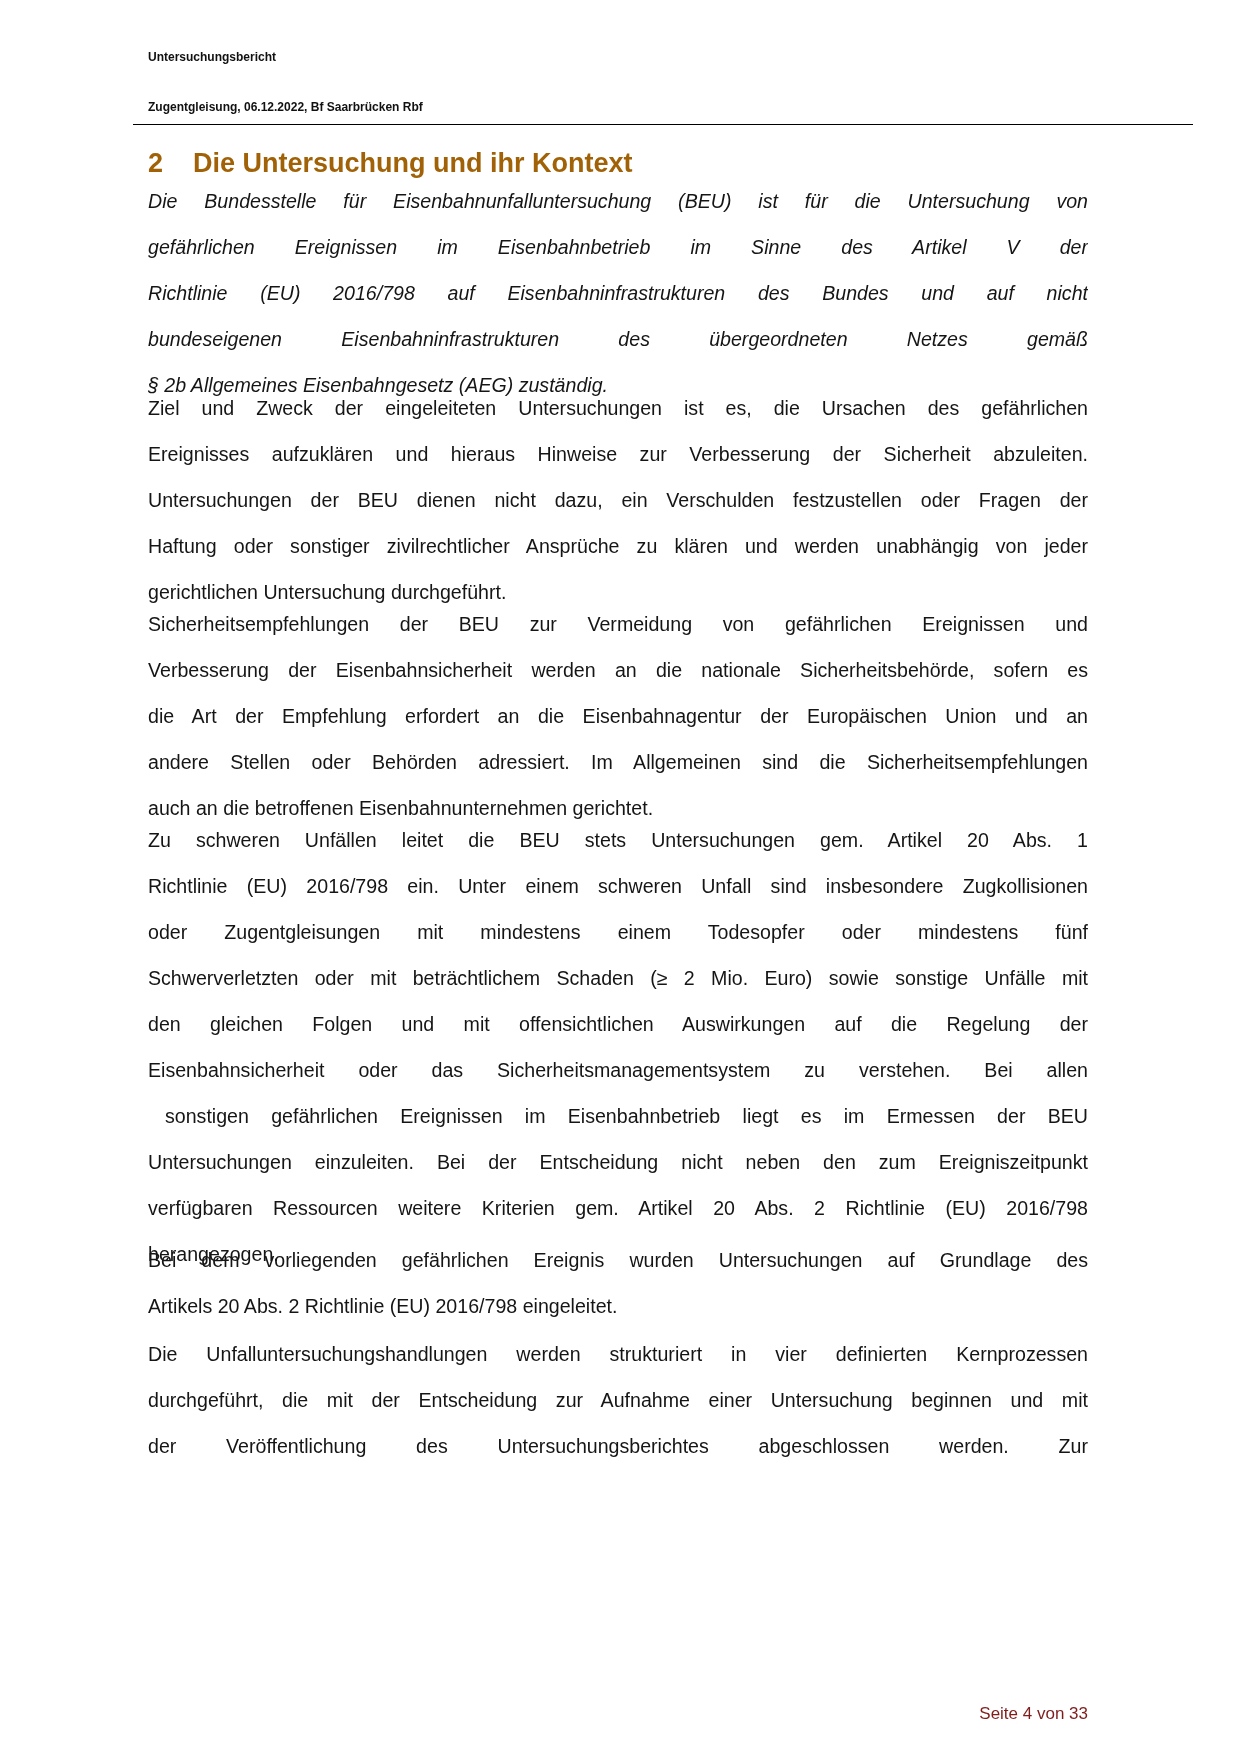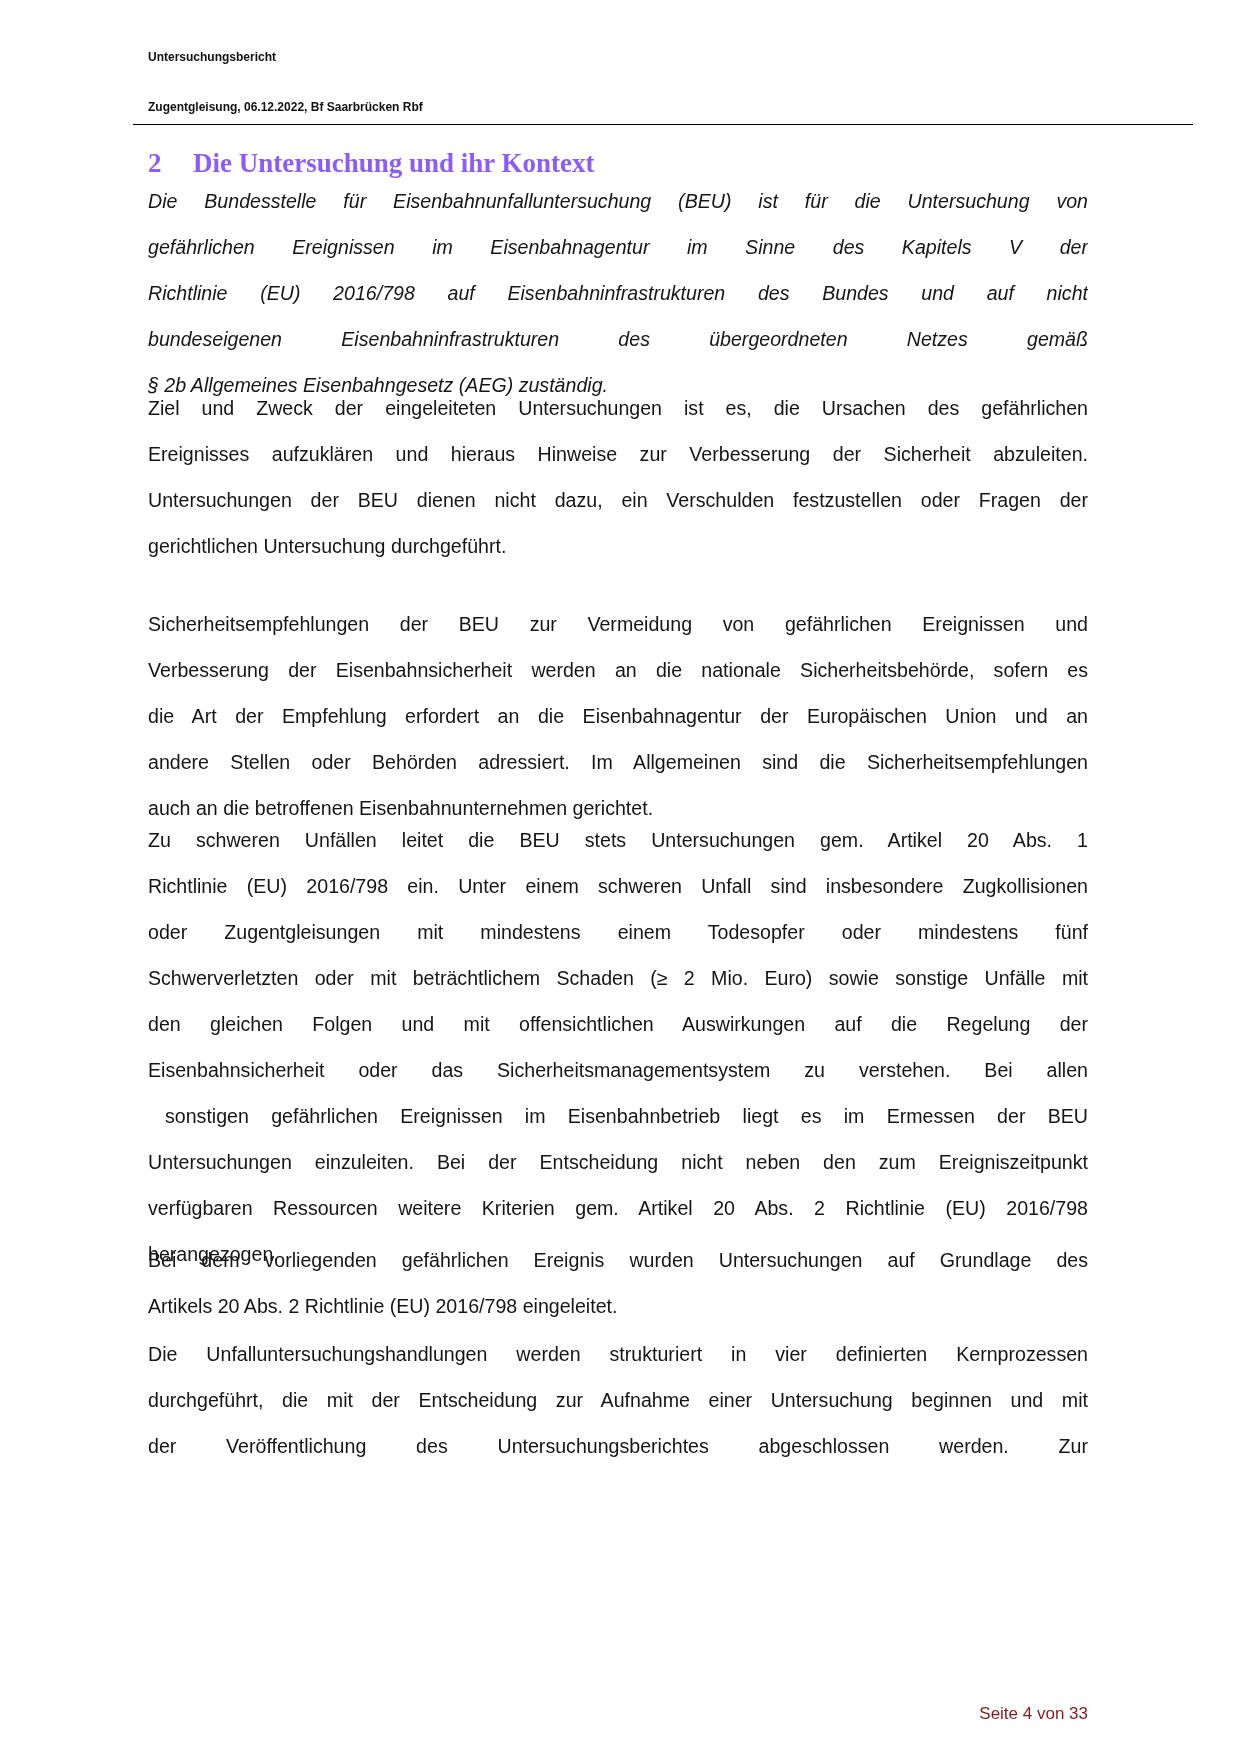--- a/index.html
+++ b/index.html
@@ -1,21 +1,21 @@
 <!DOCTYPE html>
 <html><head>
 <meta charset="utf-8">
 <style>
   html, body { margin: 0; padding: 0; background: #ffffff; }
   body { width: 1241px; height: 1755px; position: relative; overflow: hidden; color: #111; }
   .hdr { position: absolute; left: 148px; font-family: "Liberation Sans", sans-serif; font-weight: bold; font-size: 12px; color: #111; }
   .hdr1 { top: 50px; }
   .hdr2 { top: 100px; }
   .rule { position: absolute; left: 133px; width: 1060px; top: 124px; height: 0; border-top: 1.6px solid #000; }
-  .h1 { position: absolute; left: 148px; top: 148px; font-family: Liberation Serif, serif; font-weight: bold; font-size: 27px; color: #8b5cf6; white-space: nowrap; }
+  .h1 { position: absolute; left: 148px; top: 148px; font-family: Liberation Sans, sans-serif; font-weight: bold; font-size: 27px; color: #a16207; white-space: nowrap; }
   .h1 .num { display: inline-block; width: 45px; }
   .body { position: absolute; left: 148px; width: 940px; font-family: "Liberation Sans", sans-serif; font-size: 19.6px; color: #151515; }
   .para { position: absolute; left: 0; width: 940px; }
   .line { display: block; height: 46px; line-height: 46px; text-align: justify; text-align-last: justify; white-space: nowrap; overflow: visible; }
   .line.last { text-align-last: left; }
   .footer { position: absolute; top: 1704px; right: 153px; font-family: "Liberation Sans", sans-serif; font-size: 17px; color: #7f1d1d; }
 </style>
 </head>
 <body>
 
@@ -23,29 +23,30 @@
 <div class="hdr hdr2">Zugentgleisung, 06.12.2022, Bf Saarbrücken Rbf</div>
 <div class="rule"></div>
 
 <div class="h1">
   <span class="num">2</span><span>Die Untersuchung und ihr Kontext</span>
 </div>
 
 <div class="body" style="top:0;">
   <div class="para" style="top:178px;font-style:italic;">
       <div class="line" style="white-space: normal; overflow: hidden;">Die Bundesstelle für Eisenbahnunfalluntersuchung (BEU) ist für die Untersuchung von</div>
-      <div class="line" style="white-space: normal; overflow: hidden;">gefährlichen Ereignissen im Eisenbahnagentur im Sinne des Kapitels V der</div>
+      <div class="line" style="white-space: normal; overflow: hidden;">gefährlichen Ereignissen im Eisenbahnbetrieb im Sinne des Artikel V der</div>
       <div class="line" style="white-space: normal; overflow: hidden;">Richtlinie (EU) 2016/798 auf Eisenbahninfrastrukturen des Bundes und auf nicht</div>
       <div class="line" style="white-space: normal; overflow: hidden;">bundeseigenen Eisenbahninfrastrukturen des übergeordneten Netzes gemäß</div>
       <div class="line last" style="white-space: normal; overflow: hidden;">§ 2b Allgemeines Eisenbahngesetz (AEG) zuständig.</div>
     </div>
   <div class="para" style="top:385px;">
       <div class="line" style="white-space: normal; overflow: hidden;">Ziel und Zweck der eingeleiteten Untersuchungen ist es, die Ursachen des gefährlichen</div>
       <div class="line" style="white-space: normal; overflow: hidden;">Ereignisses aufzuklären und hieraus Hinweise zur Verbesserung der Sicherheit abzuleiten.</div>
       <div class="line" style="white-space: normal; overflow: hidden;">Untersuchungen der BEU dienen nicht dazu, ein Verschulden festzustellen oder Fragen der</div>
+      <div class="line" style="white-space: normal; overflow: hidden;">Haftung oder sonstiger zivilrechtlicher Ansprüche zu klären und werden unabhängig von jeder</div>
       <div class="line last" style="white-space: normal; overflow: hidden;">gerichtlichen Untersuchung durchgeführt.</div>
     </div>
   <div class="para" style="top:601px;">
       <div class="line" style="white-space: normal; overflow: hidden;">Sicherheitsempfehlungen der BEU zur Vermeidung von gefährlichen Ereignissen und</div>
       <div class="line" style="white-space: normal; overflow: hidden;">Verbesserung der Eisenbahnsicherheit werden an die nationale Sicherheitsbehörde, sofern es</div>
       <div class="line" style="white-space: normal; overflow: hidden;">die Art der Empfehlung erfordert an die Eisenbahnagentur der Europäischen Union und an</div>
       <div class="line" style="white-space: normal; overflow: hidden;">andere Stellen oder Behörden adressiert. Im Allgemeinen sind die Sicherheitsempfehlungen</div>
       <div class="line last" style="white-space: normal; overflow: hidden;">auch an die betroffenen Eisenbahnunternehmen gerichtet.</div>
     </div>
   <div class="para" style="top:817px;">

